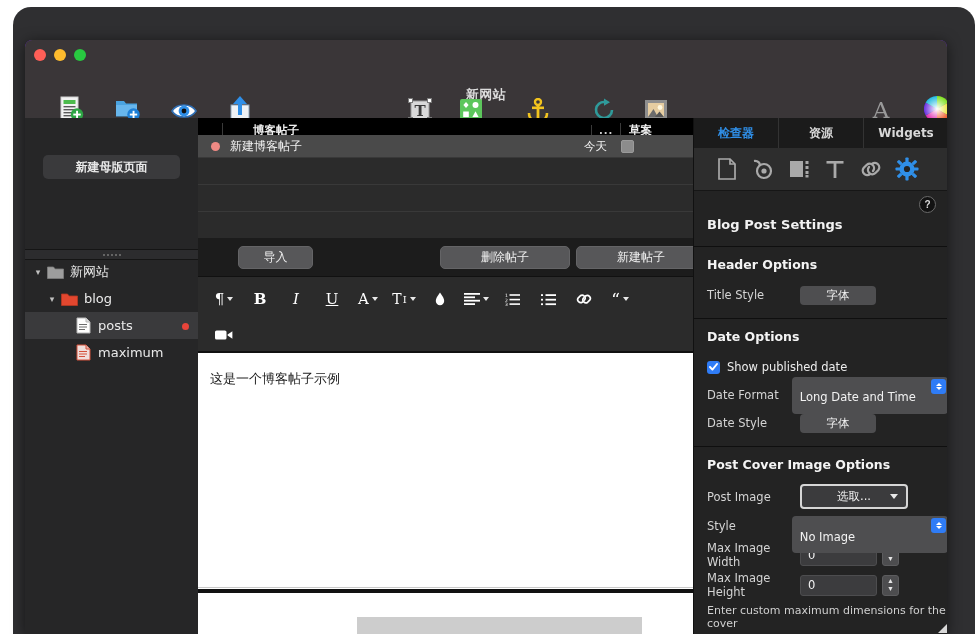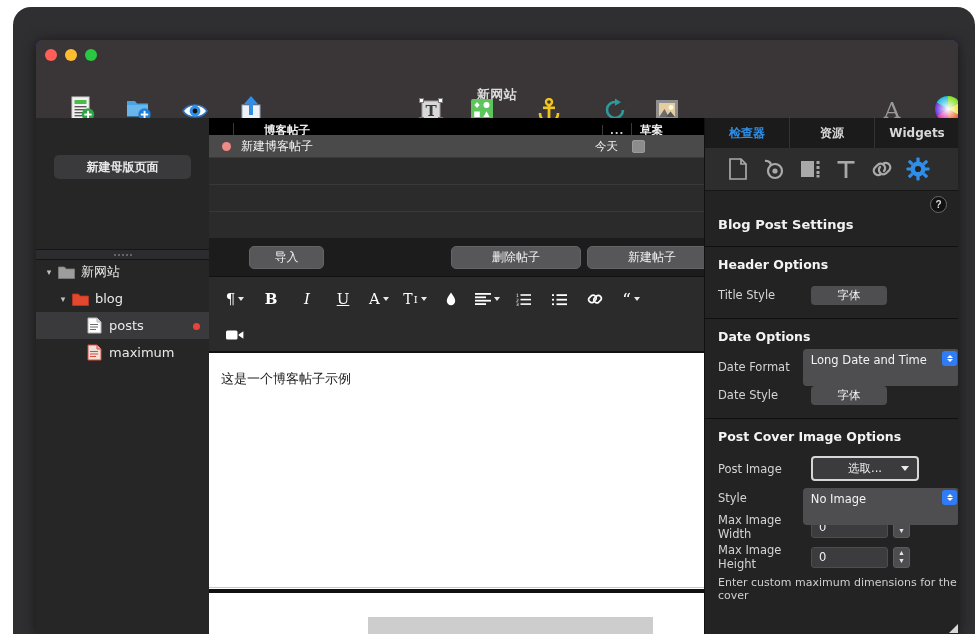--- a/index.html
+++ b/index.html
@@ -11,21 +11,21 @@
   #root{position:relative;width:975px;height:634px;}
 
   
   .desktop{
     position:absolute;left:13px;top:7px;width:962px;height:627px;
     background:#2f2f31;border-radius:18px 18px 0 0;
   }
 
   
   .window{
-    position:absolute;left:36px;top:40px;width:922px;height:594px;
+    position:absolute;left:25px;top:40px;width:922px;height:594px;
     background:#6d28d9;border-radius:7px 7px 0 0;overflow:hidden;
     box-shadow:0 2px 14px rgba(0,0,0,.55);
   }
 
   
   .toolbar{
     position:absolute;left:0;top:0;width:922px;height:78px;
     background:#3a3638;border-bottom:1px solid #191919;
   }
   .traffic{position:absolute;left:9px;top:9px;display:flex;gap:8px;}
@@ -218,21 +218,21 @@
   }
   .chk{
     width:13px;height:13px;border-radius:3px;background:#2f7cf6;
     display:flex;align-items:center;justify-content:center;margin-right:7px;
   }
   .chk svg{display:block;}
   .chk-label{color:#ececec;font-size:11.5px;
     font-family:"DejaVu Sans","Liberation Sans",sans-serif;}
   .popup{
     position:relative;height:33px;background:#4e4e50;border-radius:4px;
-    display:flex;align-items:flex-start;padding:4px 26px 0 8px;color:#f2f2f2;font-size:11.5px;
+    display:flex;align-items:center;padding:4px 26px 0 8px;color:#f2f2f2;font-size:11.5px;
     font-family:"DejaVu Sans","Liberation Sans",sans-serif;
   }
   .popup .stepper{
     position:absolute;right:2px;top:2px;width:15px;height:15px;border-radius:3px;
     background:#2f7cf6;display:flex;flex-direction:column;align-items:center;
     justify-content:center;gap:1px;
   }
   .popup .stepper i{
     width:0;height:0;border-left:3px solid transparent;border-right:3px solid transparent;display:block;
   }
@@ -700,20 +700,28 @@
             <div class="flabel">Title Style</div>
             <div class="fontbtn">字体</div>
           </div>
           <div style="height:9px;"></div>
         </div>
         <div class="sect-divider"></div>
 
         <div class="section">
           <div class="sect-head">Date Options</div>
           <div class="frow">
+            <div class="chk">
+              <svg width="9" height="8" viewBox="0 0 9 8">
+                <path d="M1 4 L3.4 6.6 L8 1" fill="none" stroke="#fff" stroke-width="1.9" stroke-linecap="round" stroke-linejoin="round"></path>
+              </svg>
+            </div>
+            <div class="chk-label">Show published date</div>
+          </div>
+          <div class="frow">
             <div class="flabel">Date Format</div>
             <div class="popup" style="width:134px;">
               <span>Long Date and Time</span>
               <span class="stepper">
                   <i class="up"></i>
                   <i class="dn"></i>
                 </span>
             </div>
           </div>
           <div class="frow">

